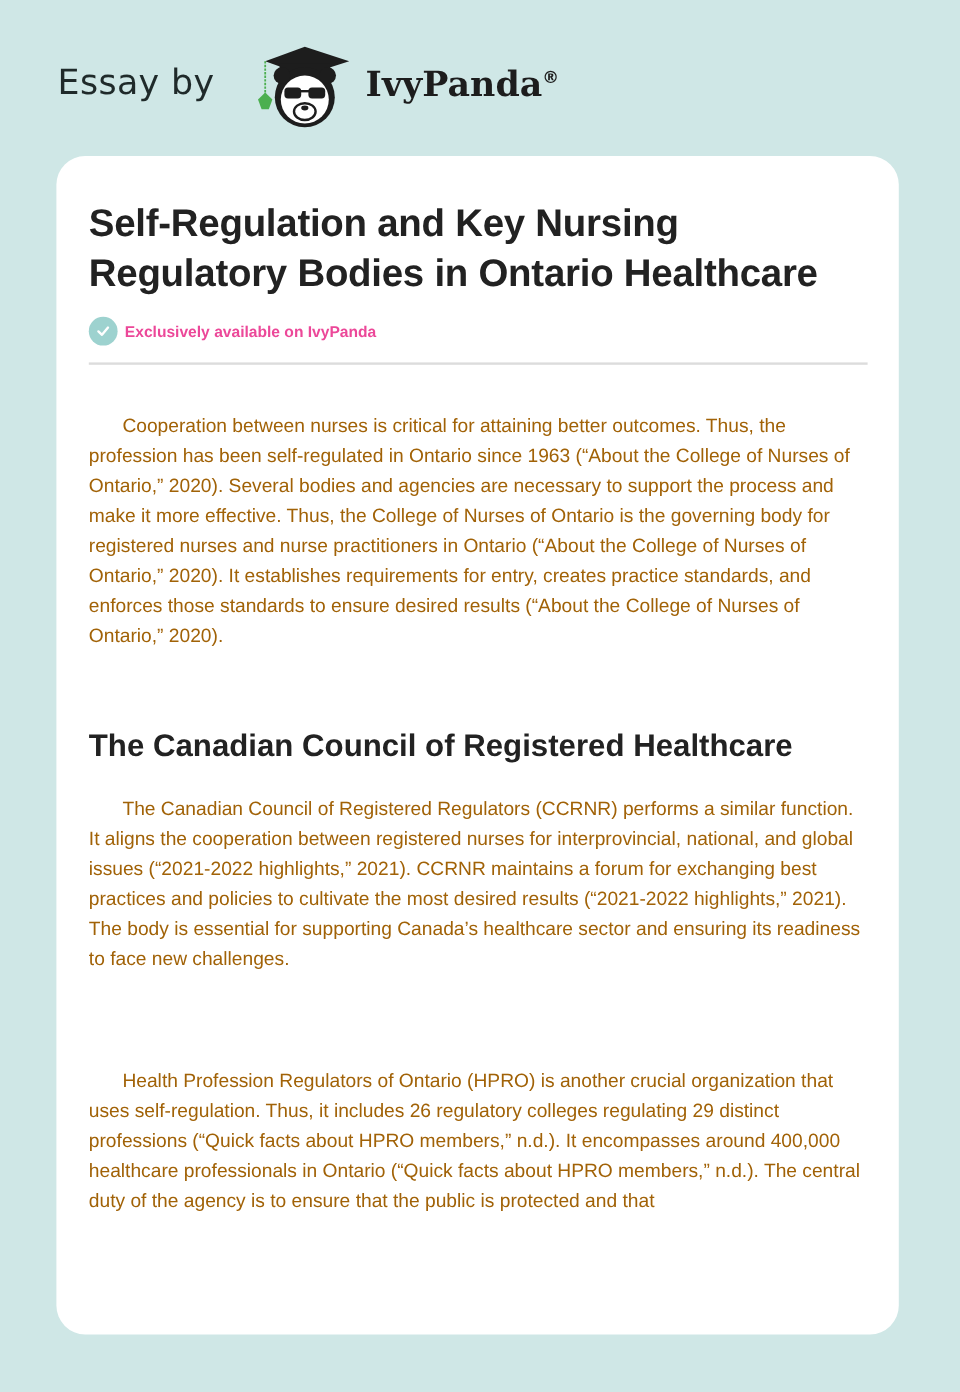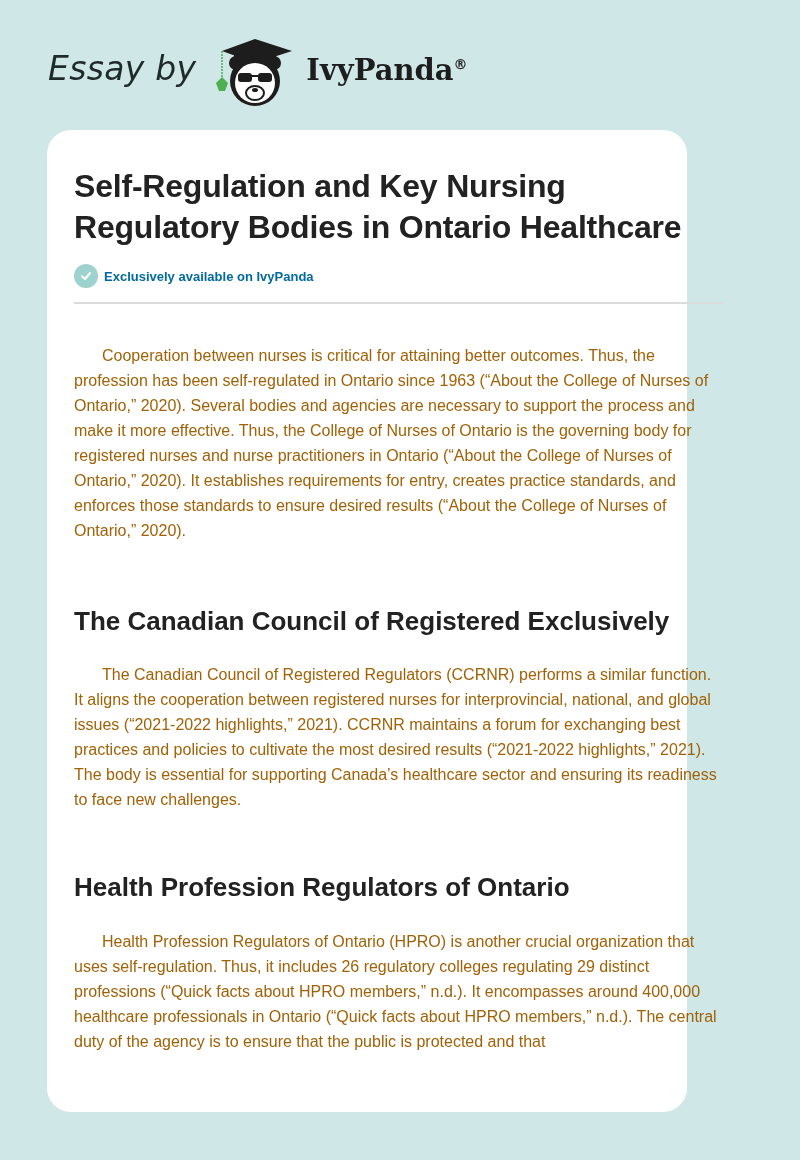--- a/index.html
+++ b/index.html
@@ -1,31 +1,31 @@
 <!DOCTYPE html>
 <html><head>
 <meta charset="utf-8">
 <style>
   html, body { margin:0; padding:0; }
   body {
     width:800px; height:1160px; background:#cfe7e6; position:relative; overflow:hidden;
     font-family:"Liberation Sans", sans-serif; color:#222;
   }
   .brand { position:absolute; left:48px; top:36px; height:70px; display:flex; align-items:center; }
-  .brand-essay { font-family:"DejaVu Sans", sans-serif; font-size:33px; color:#1f2a2a; letter-spacing:0.3px; margin-right:16px; margin-top:-6px;font-style:italic; }
+  .brand-essay { font-family:"DejaVu Sans", sans-serif; font-size:29px; color:#1f2a2a; letter-spacing:0.3px; margin-right:32px; margin-top:-6px; }
   .brand-logo { width:86px; height:72px; margin-right:8px; }
   .brand-name { font-family:"DejaVu Serif", serif; font-weight:bold; font-size:29px; color:#1d1d1d; margin-top:-2px; }
   .brand-reg { font-size:14px; vertical-align:super; font-family:"DejaVu Sans", sans-serif; font-weight:bold; }
   .card {
-    position:absolute; left:47px; top:130px; width:640px; height:982px; background:#ffffff; border-radius:24px;
+    position:absolute; left:47px; top:130px; width:702px; height:982px; background:#ffffff; border-radius:24px;
   }
   .title { position:absolute; left:27px; top:36px; width:660px; margin:0; font-size:32px; line-height:41px; font-weight:bold; color:#222; letter-spacing:-0.2px; }
   .exclusive { position:absolute; left:27px; top:134px; display:flex; align-items:center; }
   .check { width:24px; height:24px; border-radius:50%; background:#9dd2cf; display:flex; align-items:center; justify-content:center; margin-right:6px; }
-  .exclusive-text { font-size:13px; font-weight:bold; color:#0369a1; }
+  .exclusive-text { font-size:13px; font-weight:bold; color:#ec4899; }
   .divider { position:absolute; left:27px; top:172px; width:649px; height:2px; background:#dcdcdc; }
   .section { position:absolute; left:27px; width:650px; }
   .section h2 { margin:0; font-size:26px; line-height:40px; font-weight:bold; color:#222; }
   .section p { margin:0; font-size:16px; line-height:25px; color:#a16207; text-indent:28px; }
 </style>
 </head>
 <body>
 
 <div class="brand">
   <span class="brand-essay">Essay by</span>
@@ -59,21 +59,20 @@
     <span class="exclusive-text">Exclusively available on IvyPanda</span>
   </div>
 
   <div class="divider"></div>
 
   <div class="section" style="top:193px;">
     <p style="margin-top:20px;">Cooperation between nurses is critical for attaining better outcomes. Thus, the profession has been self-regulated in Ontario since 1963 (“About the College of Nurses of Ontario,” 2020). Several bodies and agencies are necessary to support the process and make it more effective. Thus, the College of Nurses of Ontario is the governing body for registered nurses and nurse practitioners in Ontario (“About the College of Nurses of Ontario,” 2020). It establishes requirements for entry, creates practice standards, and enforces those standards to ensure desired results (“About the College of Nurses of Ontario,” 2020).</p>
   </div>
 
   <div class="section" style="top:471px;">
-    <h2>The Canadian Council of Registered Exclusively</h2>
+    <h2>The Canadian Council of Registered Healthcare</h2>
     <p style="margin-top:21px;">The Canadian Council of Registered Regulators (CCRNR) performs a similar function. It aligns the cooperation between registered nurses for interprovincial, national, and global issues (“2021-2022 highlights,” 2021). CCRNR maintains a forum for exchanging best practices and policies to cultivate the most desired results (“2021-2022 highlights,” 2021). The body is essential for supporting Canada’s healthcare sector and ensuring its readiness to face new challenges.</p>
   </div>
 
   <div class="section" style="top:737px;">
-    <h2>Health Profession Regulators of Ontario</h2>
     <p style="margin-top:22px;">Health Profession Regulators of Ontario (HPRO) is another crucial organization that uses self-regulation. Thus, it includes 26 regulatory colleges regulating 29 distinct professions (“Quick facts about HPRO members,” n.d.). It encompasses around 400,000 healthcare professionals in Ontario (“Quick facts about HPRO members,” n.d.). The central duty of the agency is to ensure that the public is protected and that</p>
   </div>
 </div>
 
 </body></html>

